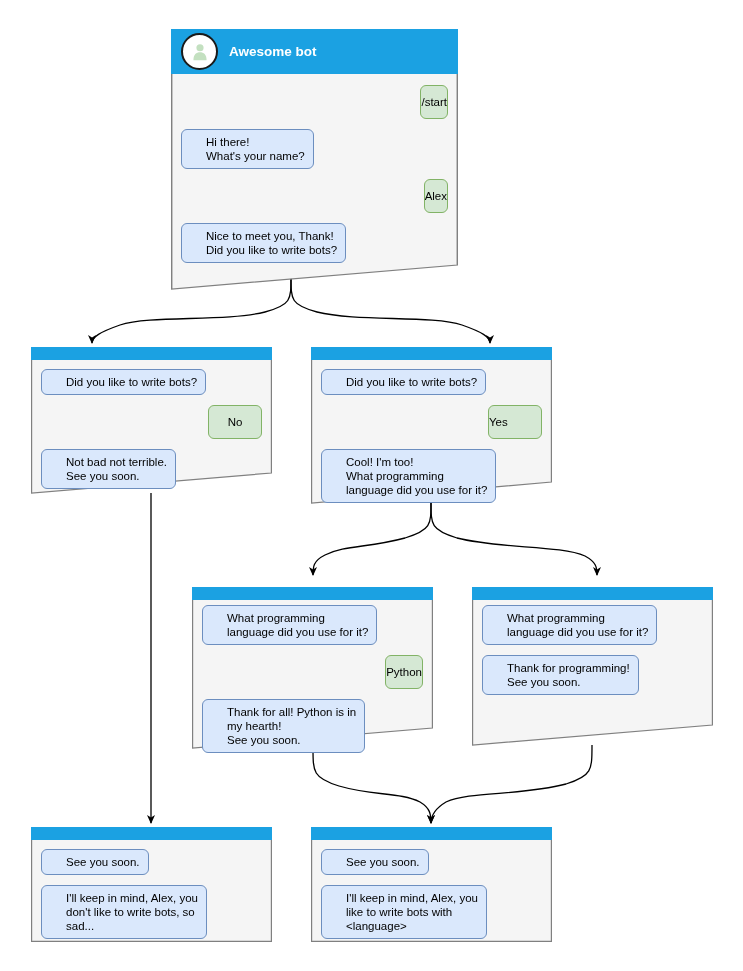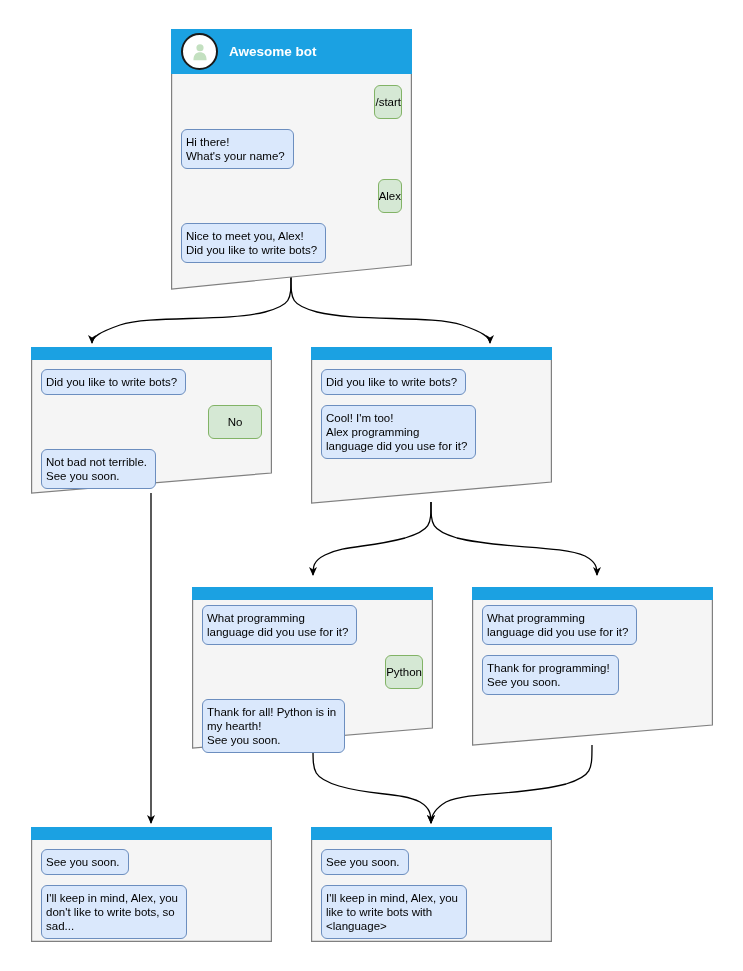--- a/index.html
+++ b/index.html
@@ -83,21 +83,21 @@
   }
   .msg-row.left  { justify-content: flex-start; }
   .msg-row.right { justify-content: flex-end; }
   .msg-row:last-child { margin-bottom: 0; }
 
   .bubble {
     font-size: 11.5px;
     line-height: 14px;
     color: #000000;
     border-radius: 6px;
-    padding: 5px 8px 5px 4px;
+    padding: 5px 8px 5px 24px;
     box-sizing: border-box;
     white-space: pre-line;
     max-width: 215px;
   }
   .bubble.bot {
     background: #dae8fc;
     border: 1px solid #6c8ebf;
   }
   .bubble.user {
     background: #d5e8d4;
@@ -133,21 +133,21 @@
 
     <path d="M431,502 C431,525 431,530 405,538 C368,548 345,545 325,555 C313,561 313,567 313,575" fill="none" stroke="#000000" stroke-width="1.3" marker-end="url(#arrow)"></path>
 
     <path d="M431,502 C431,525 431,530 457,538 C500,549 560,545 585,556 C596,562 597,567 597,575" fill="none" stroke="#000000" stroke-width="1.3" marker-end="url(#arrow)"></path>
 
     <path d="M313,748 C313,772 313,778 339,786 C373,796 400,792 420,802 C430,808 431,814 431,823" fill="none" stroke="#000000" stroke-width="1.3" marker-end="url(#arrow)"></path>
 
     <path d="M592,745 C592,770 592,776 566,784 C520,796 470,791 446,802 C436,808 431,814 431,823" fill="none" stroke="#000000" stroke-width="1.3" marker-end="url(#arrow)"></path>
   </svg>
 
-  <div class="node" style="left:171px; top:29px; width:241px; height:262px;">
+  <div class="node" style="left:171px; top:29px; width:287px; height:262px;">
     <svg class="node-shape" viewBox="0 0 241 262" preserveAspectRatio="none">
       <polygon points="0.6,0.6 240.4,0.6 240.4,236 0.6,260" fill="#f5f5f5" stroke="#808080" stroke-width="1.2"></polygon>
     </svg>
     <div class="node-content">
       <div class="node-header">
         <div class="avatar">
           <svg width="22" height="22" viewBox="0 0 24 24" aria-hidden="true">
             <circle cx="12" cy="7.4" r="3.9" fill="#c3e0c0"></circle>
             <path d="M4.8 21 C4.8 14.6 8 12.2 12 12.2 C16 12.2 19.2 14.6 19.2 21 Z" fill="#c3e0c0"></path>
           </svg>
@@ -159,21 +159,21 @@
           <div class="bubble user">/start</div>
         </div>
         <div class="msg-row left">
           <div class="bubble bot">Hi there!
 What's your name?</div>
         </div>
         <div class="msg-row right">
           <div class="bubble user">Alex</div>
         </div>
         <div class="msg-row left">
-          <div class="bubble bot">Nice to meet you, Alex!
+          <div class="bubble bot">Nice to meet you, Thank!
 Did you like to write bots?</div>
         </div>
       </div>
     </div>
   </div>
 
   <div class="node" style="left:31px; top:347px; width:241px; height:148px;">
     <svg class="node-shape" viewBox="0 0 241 148" preserveAspectRatio="none">
       <polygon points="0.6,0.6 240.4,0.6 240.4,126 0.6,146" fill="#f5f5f5" stroke="#808080" stroke-width="1.2"></polygon>
     </svg>
@@ -197,23 +197,26 @@
   <div class="node" style="left:311px; top:347px; width:241px; height:158px;">
     <svg class="node-shape" viewBox="0 0 241 158" preserveAspectRatio="none">
       <polygon points="0.6,0.6 240.4,0.6 240.4,135 0.6,156" fill="#f5f5f5" stroke="#808080" stroke-width="1.2"></polygon>
     </svg>
     <div class="node-content">
       <div class="node-header thin"></div>
       <div class="chat-body">
         <div class="msg-row left">
           <div class="bubble bot">Did you like to write bots?</div>
         </div>
+        <div class="msg-row right">
+          <div class="bubble user" style="min-width:54px;">Yes</div>
+        </div>
         <div class="msg-row left">
           <div class="bubble bot">Cool! I'm too!
-Alex programming
+What programming
 language did you use for it?</div>
         </div>
       </div>
     </div>
   </div>
 
   <div class="node" style="left:192px; top:587px; width:241px; height:163px;">
     <svg class="node-shape" viewBox="0 0 241 163" preserveAspectRatio="none">
       <polygon points="0.6,0.6 240.4,0.6 240.4,141 0.6,161" fill="#f5f5f5" stroke="#808080" stroke-width="1.2"></polygon>
     </svg>

